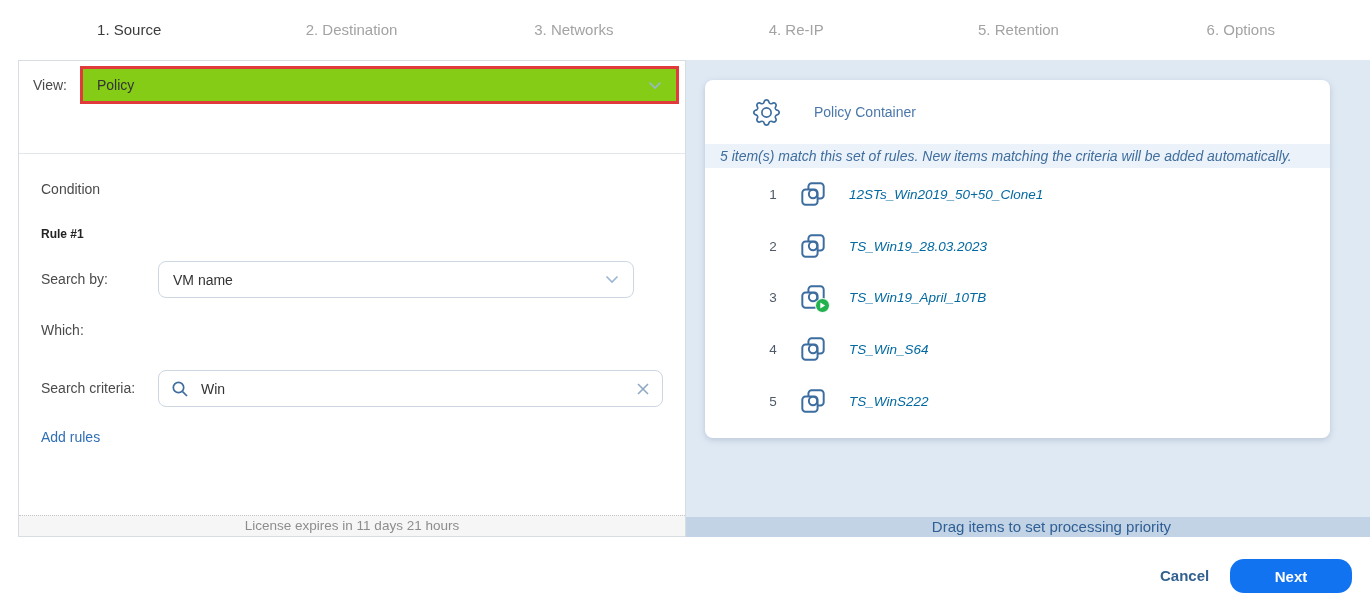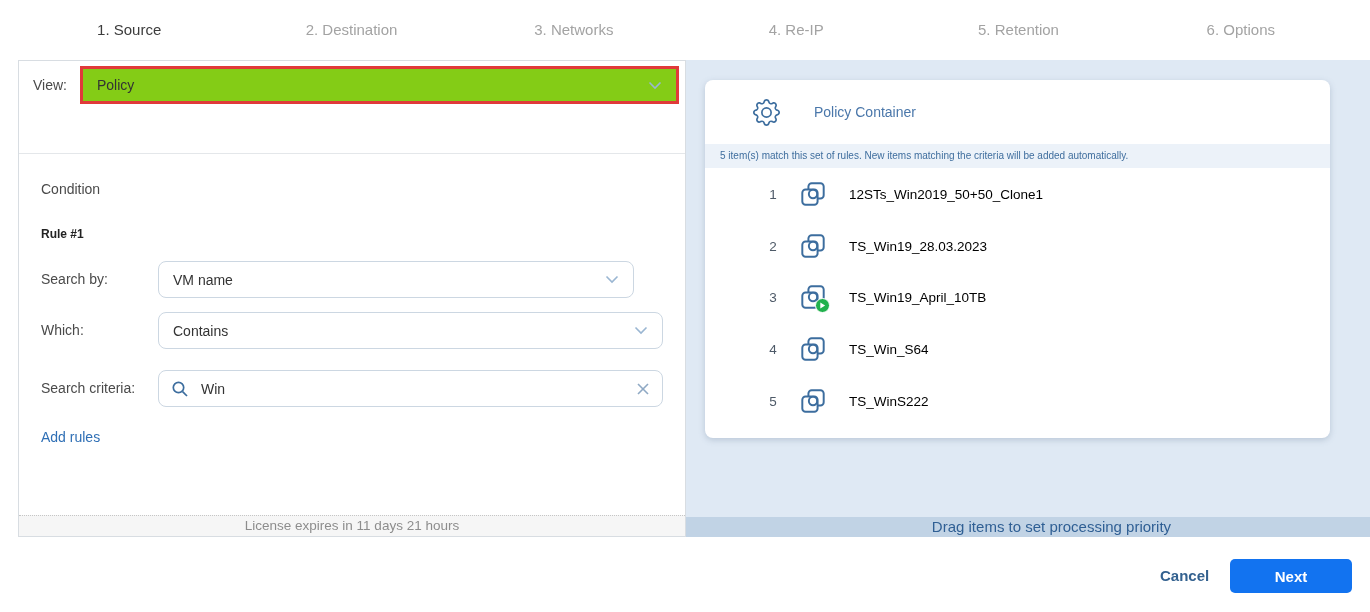--- a/index.html
+++ b/index.html
@@ -43,35 +43,35 @@
   .license-bar{position:absolute;left:0;right:0;bottom:0;height:20px;background:#f6f6f6;
     border-top:1px dotted #c6c6c6;text-align:center;line-height:19px;font-size:13.5px;color:#8d8d8d;}
 
   
   .right-panel{position:absolute;left:686px;top:60px;width:731px;height:477px;background:#dfe9f4;}
   .card{position:absolute;left:19px;top:20px;width:625px;height:358px;background:#fff;border-radius:8px;
     box-shadow:0 2px 6px rgba(90,110,140,0.28);}
   .card-header{display:flex;align-items:center;height:64px;}
   .gear-wrap{margin-left:48px;display:flex;align-items:center;}
   .card-title{margin-left:34px;font-size:14px;color:#4a77aa;}
-  .info-strip{height:24px;background:#ecf2f9;font-size:10px;color:#3f6e9e;line-height:24px;padding-left:15px;}
+  .info-strip{height:24px;background:#ecf2f9;font-size:14px;color:#3f6e9e;line-height:24px;padding-left:15px;font-style:italic;}
   .vm-list{position:absolute;left:0;right:0;top:89px;}
   .vm-row{height:51.6px;display:flex;align-items:center;}
   .vm-index{margin-left:60px;width:16px;font-size:13.5px;color:#4e5a68;text-align:center;}
   .vm-icon-wrap{position:relative;margin-left:20px;width:25px;height:25px;}
-  .vm-name{margin-left:23px;font-size:13.5px;color:#000000;cursor:pointer;}
+  .vm-name{margin-left:23px;font-size:13.5px;color:#0369a1;cursor:pointer;font-style:italic;}
   .run-badge{position:absolute;right:-4px;bottom:-3px;width:13px;height:13px;border-radius:50%;
     background:#21b14d;border:1.5px solid #fff;display:flex;align-items:center;justify-content:center;}
   .drag-bar{position:absolute;left:0;right:0;bottom:0;height:20px;background:#c1d3e5;text-align:center;
     line-height:20px;font-size:15px;color:#2f5f94;}
 
   
   .cancel-btn{position:absolute;left:1160px;top:567px;font-size:15px;font-weight:bold;color:#33618f;cursor:pointer;}
   .next-btn{position:absolute;left:1230px;top:559px;width:122px;height:34px;background:#1273f0;border:none;
-    border-radius:5px;color:#fff;font-size:15px;font-weight:bold;font-family:"Liberation Sans", sans-serif;cursor:pointer;}
+    border-radius:14px;color:#fff;font-size:15px;font-weight:bold;font-family:"Liberation Sans", sans-serif;cursor:pointer;}
 </style>
 </head>
 <body>
 
 <div class="page">
 
   <div class="steps" id="steps">
       <div class="step active">1. Source</div>
       <div class="step">2. Destination</div>
       <div class="step">3. Networks</div>
@@ -104,28 +104,20 @@
     <div class="select sel-searchby">
       <span>VM name</span>
       <span class="chev">
         <svg width="14" height="9" viewBox="0 0 14 9">
             <path d="M1.5 1.5 L7 7 L12.5 1.5" fill="none" stroke="#9ab6d2" stroke-width="1.6"></path>
           </svg>
       </span>
     </div>
 
     <span class="field-label lbl-which">Which:</span>
-    <div class="select sel-which">
-      <span>Contains</span>
-      <span class="chev">
-        <svg width="14" height="9" viewBox="0 0 14 9">
-            <path d="M1.5 1.5 L7 7 L12.5 1.5" fill="none" stroke="#9ab6d2" stroke-width="1.6"></path>
-          </svg>
-      </span>
-    </div>
 
     <span class="field-label lbl-criteria">Search criteria:</span>
     <div class="searchbox">
       <span style="display:flex;align-items:center;">
         <svg width="18" height="18" viewBox="0 0 18 18">
             <circle cx="7.5" cy="7.5" r="5.2" fill="none" stroke="#3c6d9e" stroke-width="1.7"></circle>
             <line x1="11.6" y1="11.6" x2="16" y2="16" stroke="#3c6d9e" stroke-width="1.7"></line>
           </svg>
       </span>
       <input value="Win" style="">

